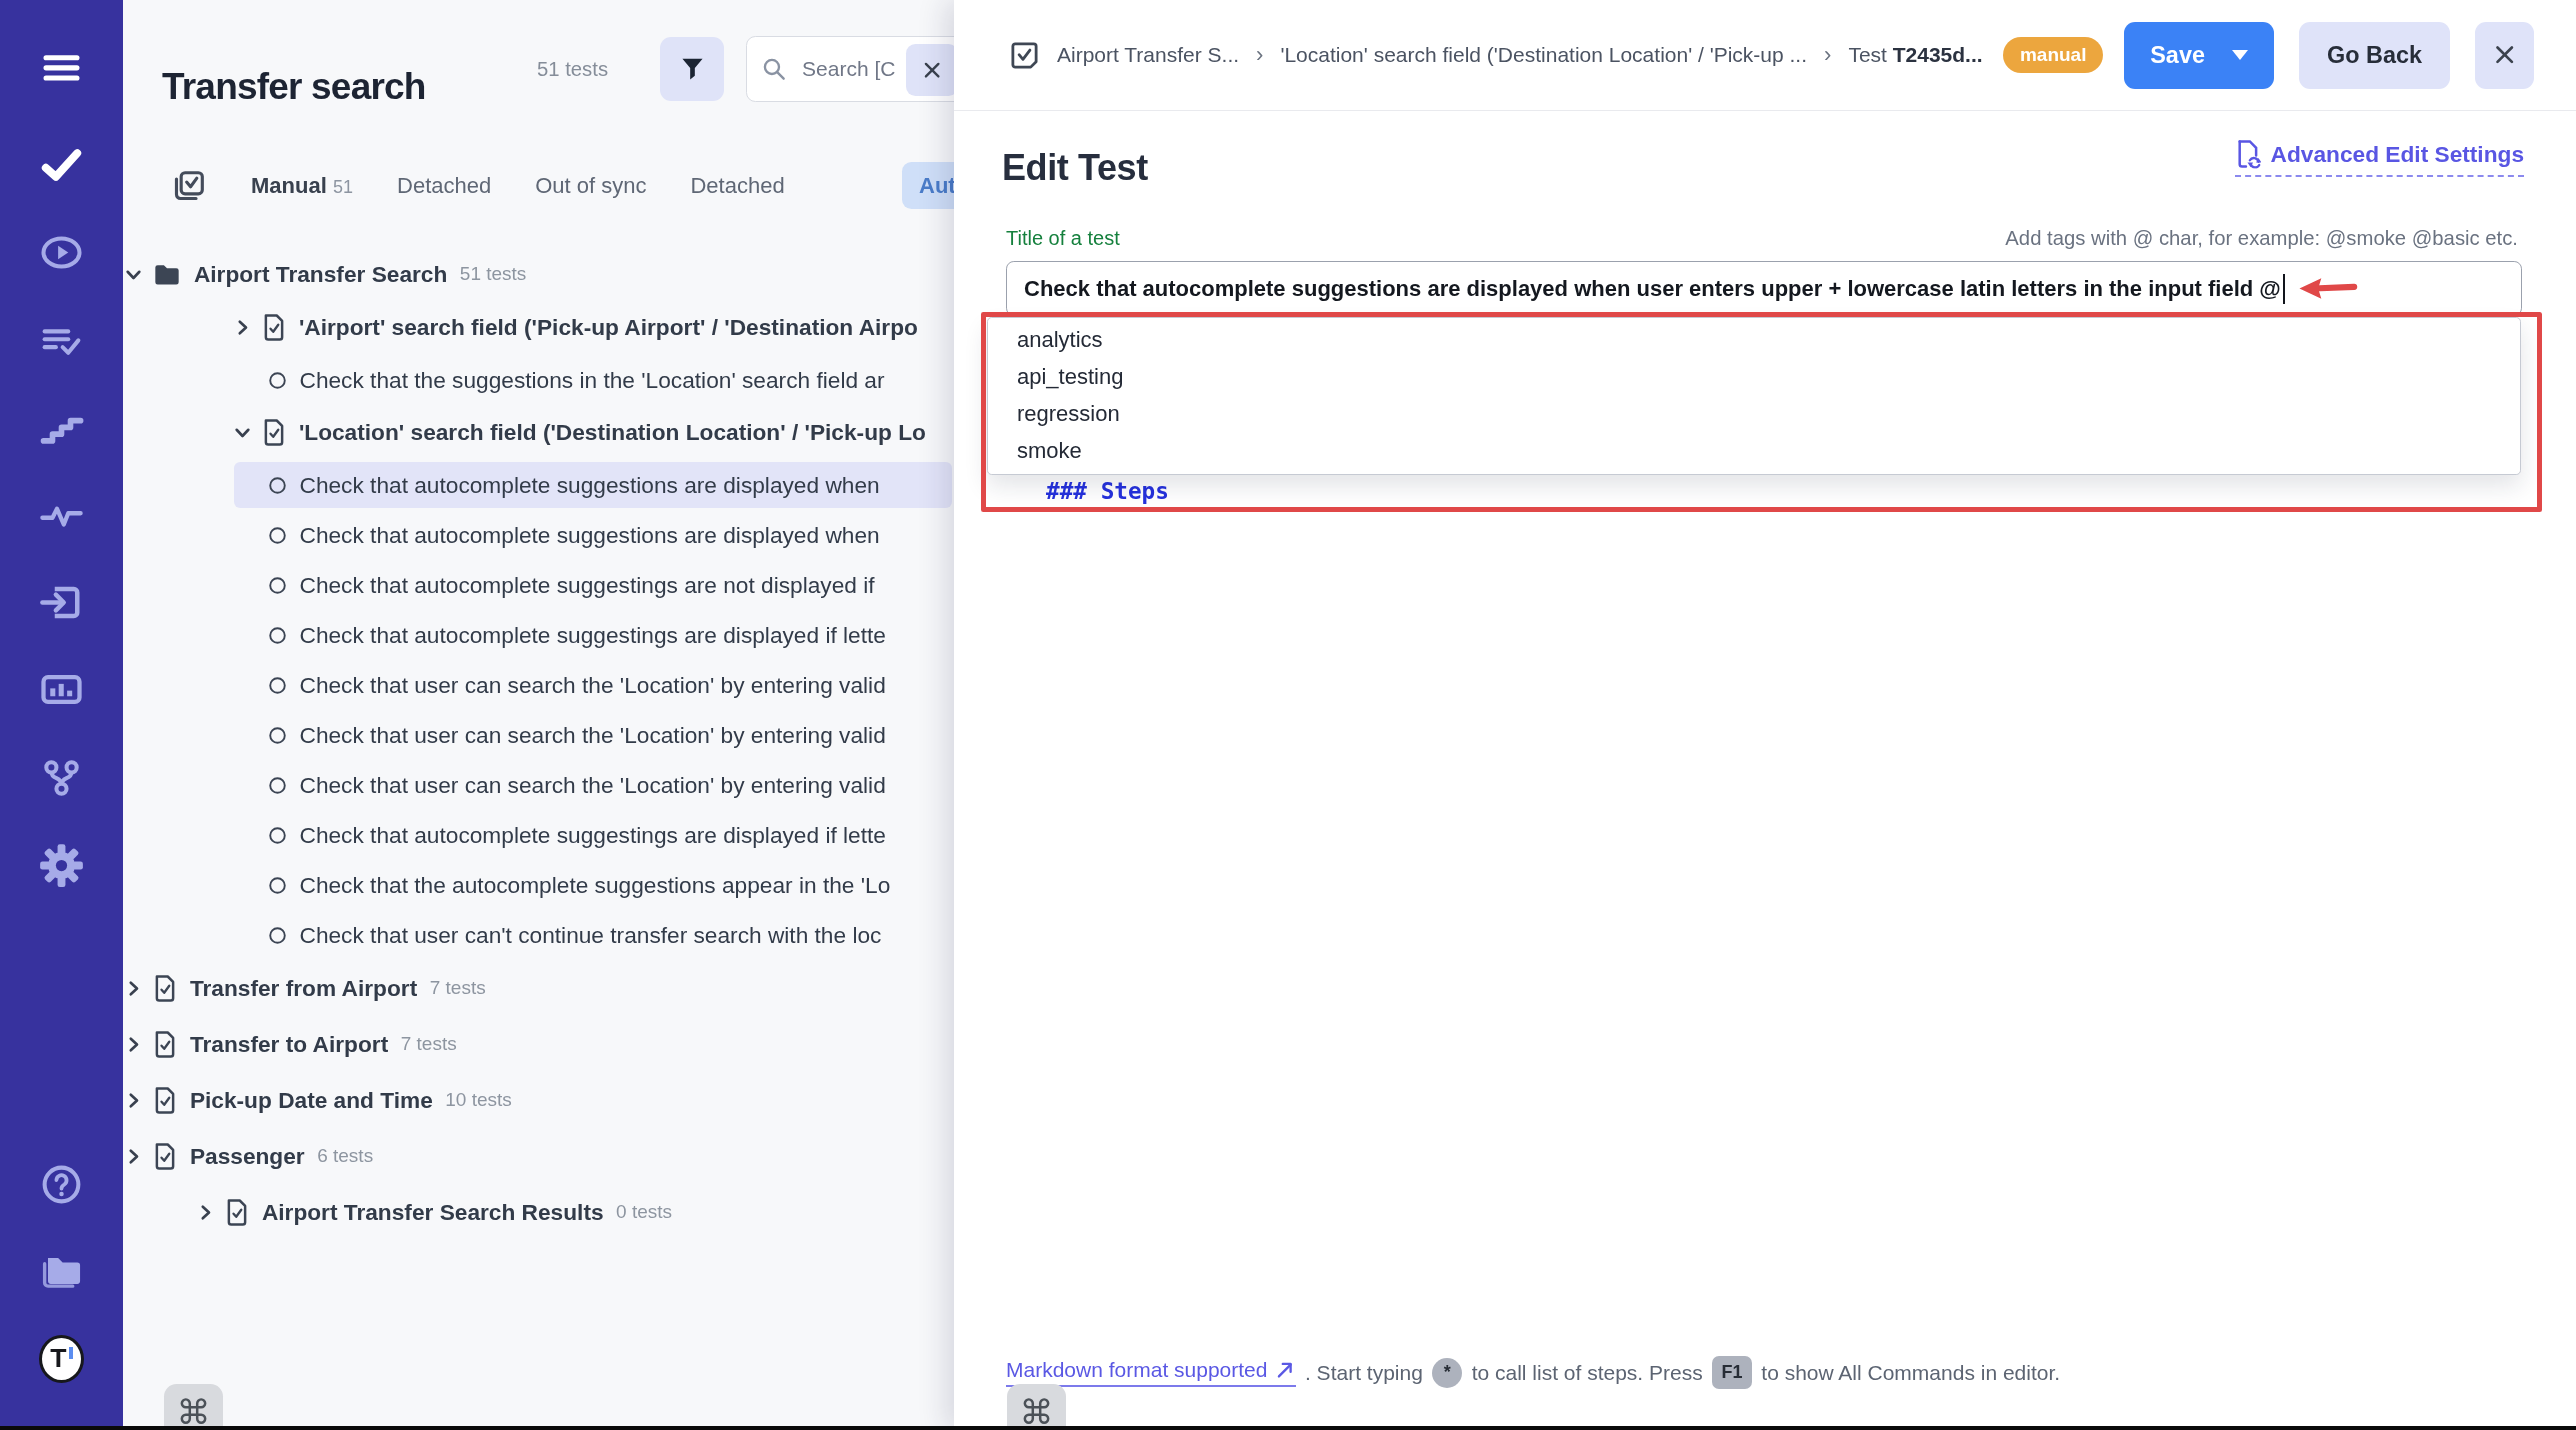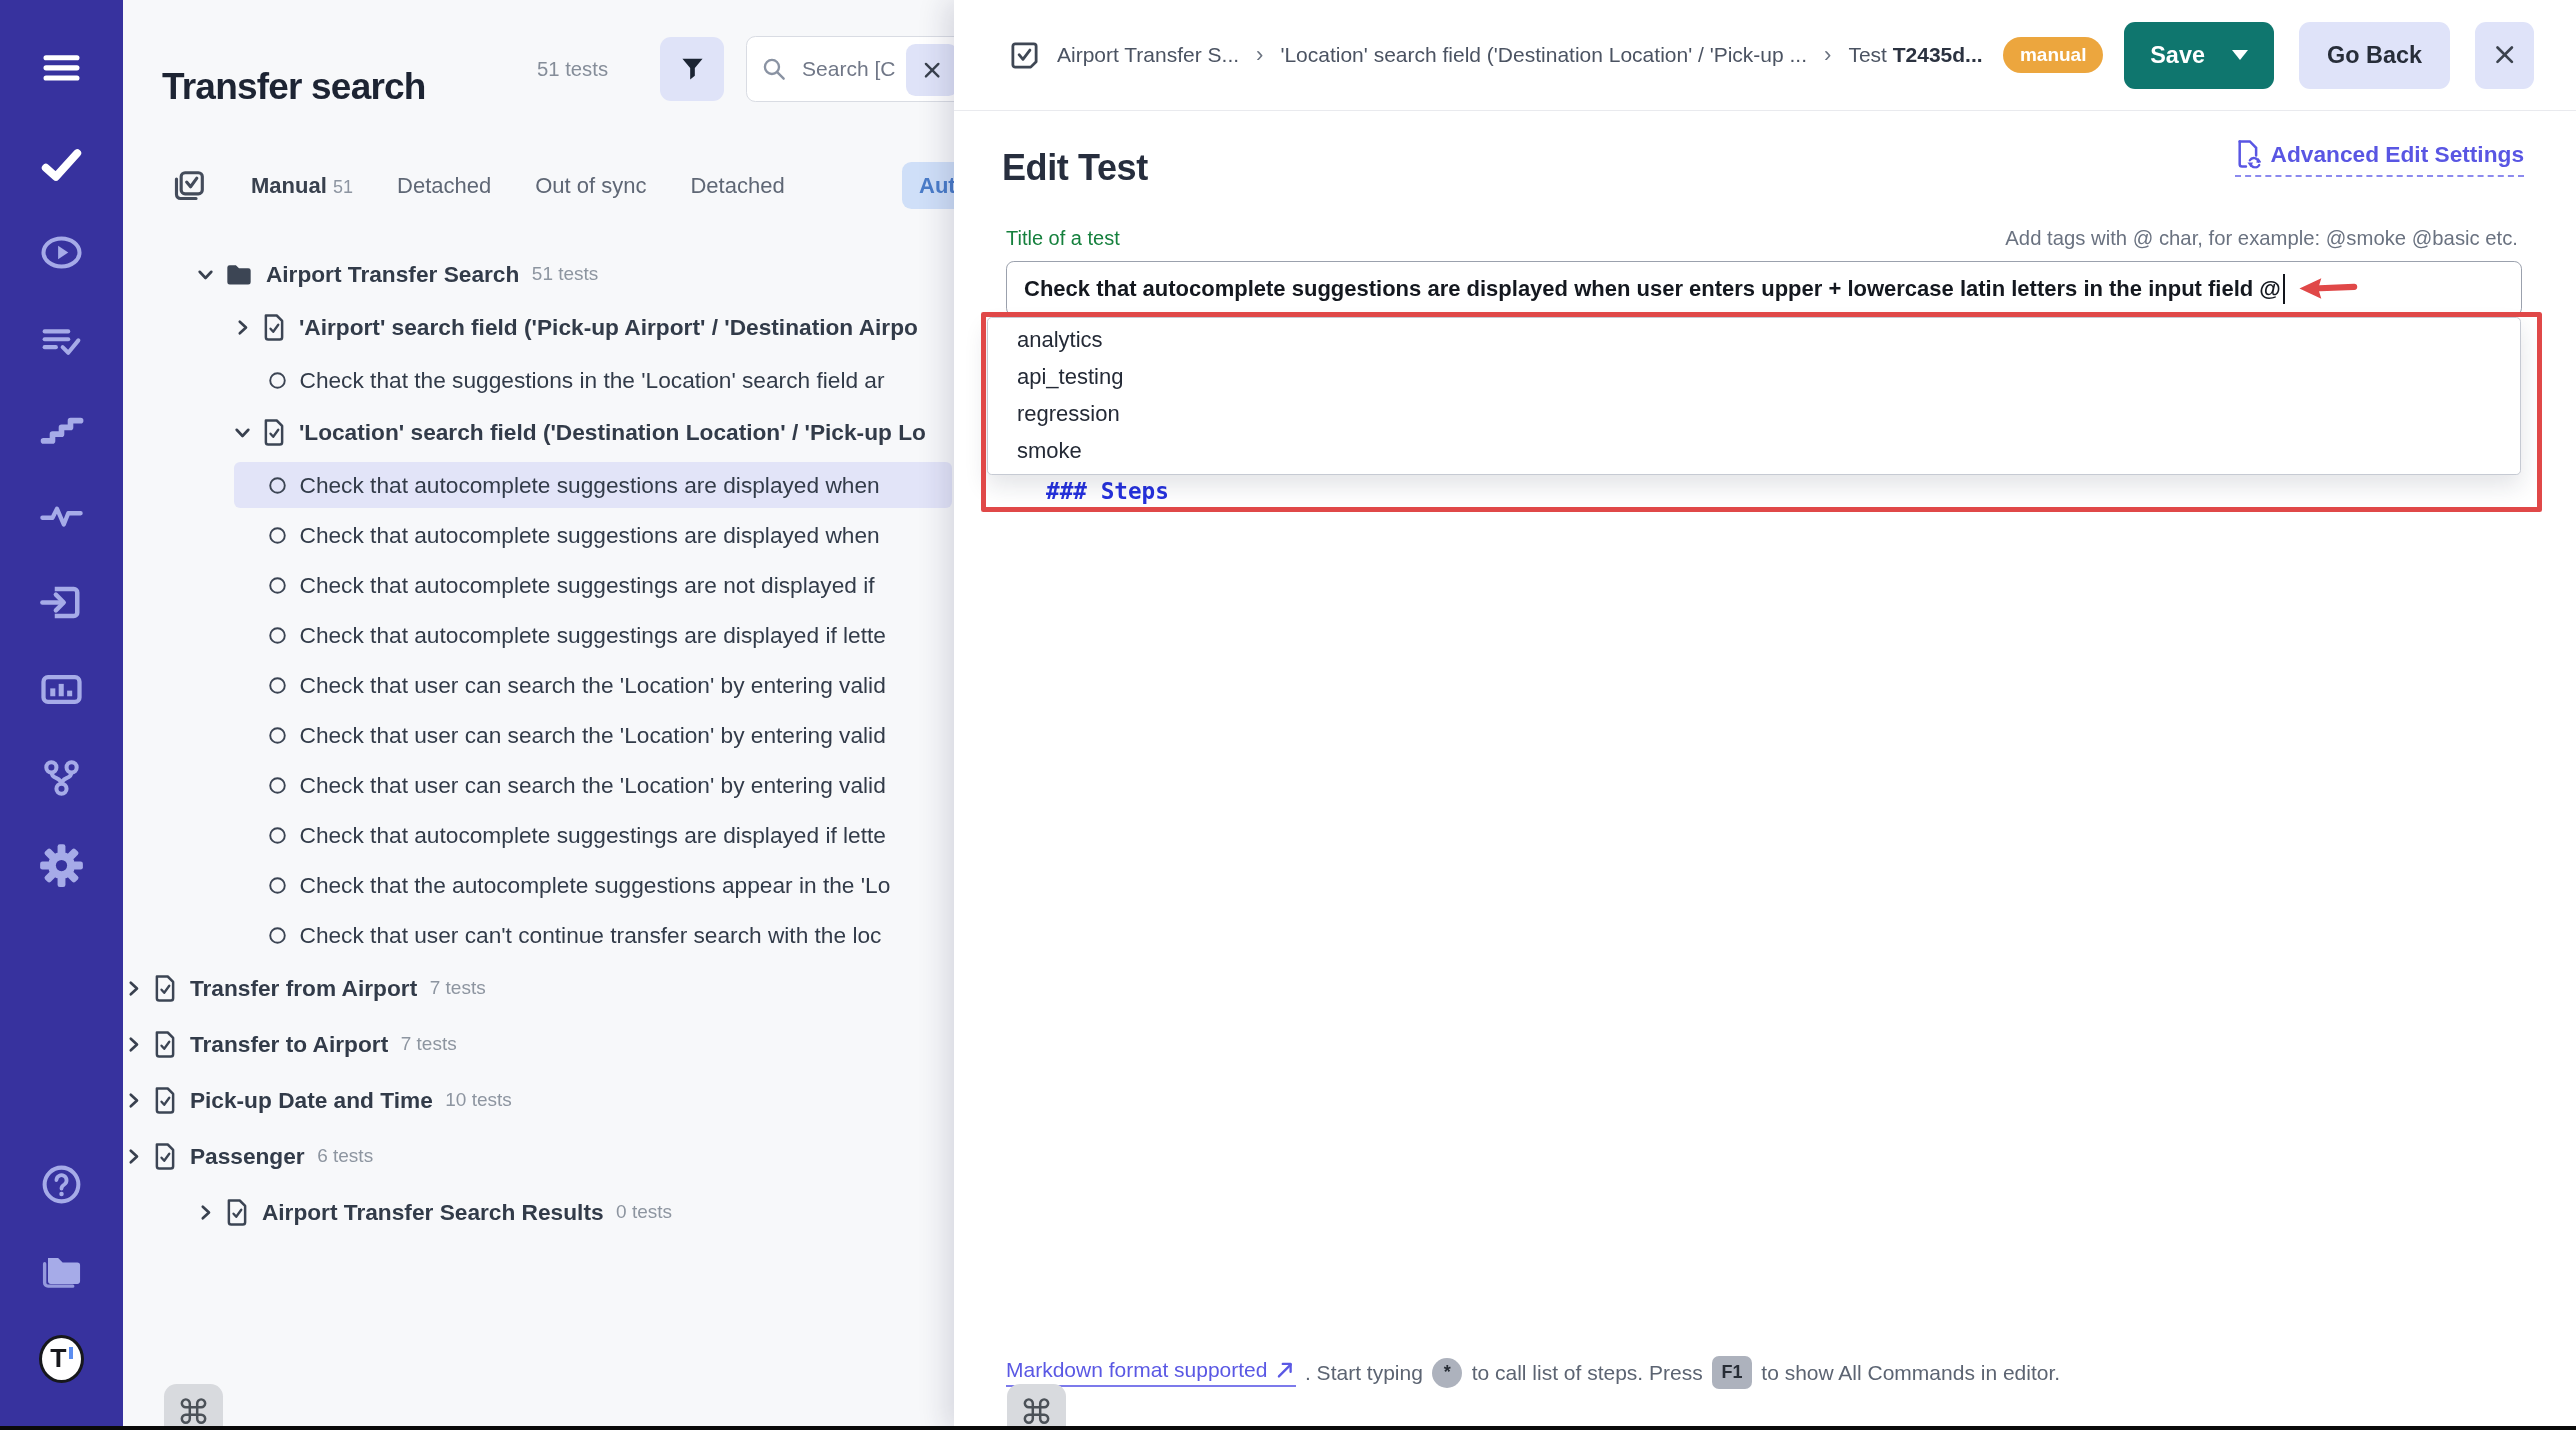--- a/index.html
+++ b/index.html
@@ -34,21 +34,21 @@
   .tab .tab-count{font-size:18px;color:#8d95a1;font-weight:400;margin-left:6.2px;}
   .tab-chip{position:absolute;left:779px;top:6.2px;height:47px;background:#cfdff8;border-radius:9.4px;display:flex;align-items:center;padding:0 17px;font-size:22px;font-weight:700;color:#4a7cc9;cursor:pointer;}
 
   .tree{position:absolute;left:0;top:248px;width:100%;}
   .row{position:relative;display:flex;align-items:center;cursor:pointer;}
   .row .chev{width:21px;height:21px;color:#39414f;flex:0 0 auto;cursor:pointer;}
   .row .chev svg{width:100%;height:100%;}
   .row .ic{flex:0 0 auto;margin-left:9.4px;color:#3c4554;}
   .row .lbl{margin-left:12.5px;font-size:22.7px;color:#323b49;white-space:nowrap;overflow:hidden;}
   .row .cnt{margin-left:12.5px;font-size:19px;color:#8d95a0;white-space:nowrap;}
-  .r-root{height:52px;padding-left:72px;align-items:center;}
+  .r-root{height:52px;align-items:center;}
   .r-root .lbl{font-weight:700;}
   .r-suite{height:55px;padding-left:109px;}
   .r-suite .lbl{font-weight:700;}
   .r-test{height:50px;padding-left:145px;}
   .r-suite2{height:56px;}
   .r-suite2 .lbl{font-weight:700;}
   .r-root2{height:56px;padding-left:72px;}
   .r-root2 .lbl{font-weight:700;}
   .row.sel::before{content:"";position:absolute;left:111px;right:1.6px;top:1.6px;bottom:1.6px;background:#e2e4f8;border-radius:6.2px;z-index:0;}
   .row>*{position:relative;z-index:1;}
@@ -62,21 +62,21 @@
 
   
   .drawer{position:absolute;left:954px;top:0;width:1622px;height:1431px;background:#fff;z-index:20;box-shadow:-9.4px 0 26.6px rgba(25,28,70,.14);}
   .dr-header{position:absolute;left:0;top:0;width:100%;height:111px;border-bottom:1.6px solid #e9eaee;display:flex;align-items:center;padding:0 42px 0 55px;}
   .crumb-ic{width:31px;height:31px;color:#3f4754;flex:0 0 auto;}
   .crumb{font-size:21px;color:#4b5362;margin-left:17px;white-space:nowrap;cursor:pointer;}
   .crumb b{color:#2b3240;}
   .crumb-sep{font-size:22px;color:#6b7380;margin-left:17px;}
   .badge{margin-left:20.3px;background:#eca63e;color:#fff;font-size:19px;font-weight:700;border-radius:19px;padding:7px 17px;white-space:nowrap;}
   .hd-actions{margin-left:auto;display:flex;align-items:center;gap:25px;}
-  .btn-save{height:67px;background:#0f766e;border:none;border-radius:11px;color:#fff;font-size:23.4px;font-weight:700;display:flex;align-items:center;padding:0 26.6px;cursor:pointer;font-family:inherit;}
+  .btn-save{height:67px;background:#3b82f6;border:none;border-radius:11px;color:#fff;font-size:23.4px;font-weight:700;display:flex;align-items:center;padding:0 26.6px;cursor:pointer;font-family:inherit;}
   .btn-save .caret{margin-left:26.6px;width:0;height:0;border-left:8.6px solid transparent;border-right:8.6px solid transparent;border-top:10.2px solid #fff;}
   .btn-goback{height:67px;background:#dfe3f9;border:none;border-radius:11px;color:#272d39;font-size:23.4px;font-weight:700;padding:8px 28px;cursor:pointer;font-family:inherit;}
   .btn-close{height:67px;width:59px;background:#dfe3f9;border:none;border-radius:11px;display:flex;align-items:center;justify-content:center;color:#3c434e;cursor:pointer;}
   .btn-close svg{width:23.4px;height:23.4px;}
 
   .dr-h1{position:absolute;left:48px;top:123px;font-size:36px;font-weight:700;color:#272e3e;letter-spacing:-0.4px;}
   .adv-link{position:absolute;right:52px;top:139px;display:flex;align-items:center;gap:9.4px;color:#5956e3;font-size:22.7px;font-weight:700;border-bottom:2.3px dashed #8b89ee;padding-bottom:6.2px;cursor:pointer;}
   .adv-link svg{width:26.6px;height:30px;}
 
   .fld-label{position:absolute;left:52px;top:227px;font-size:20px;color:#15803d;}

